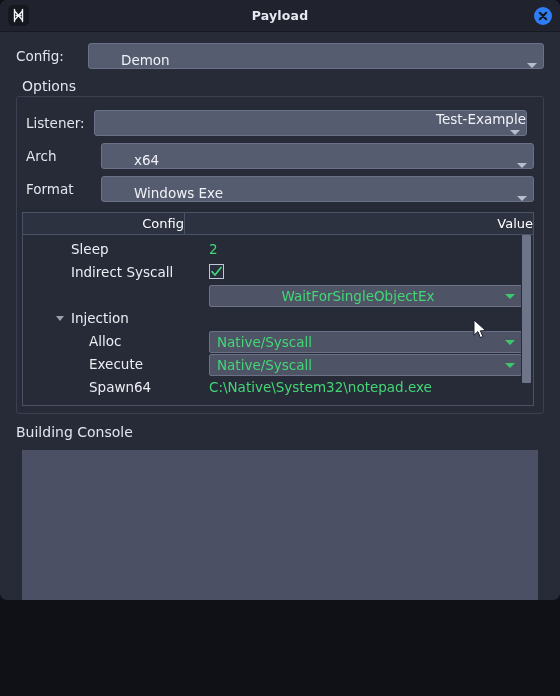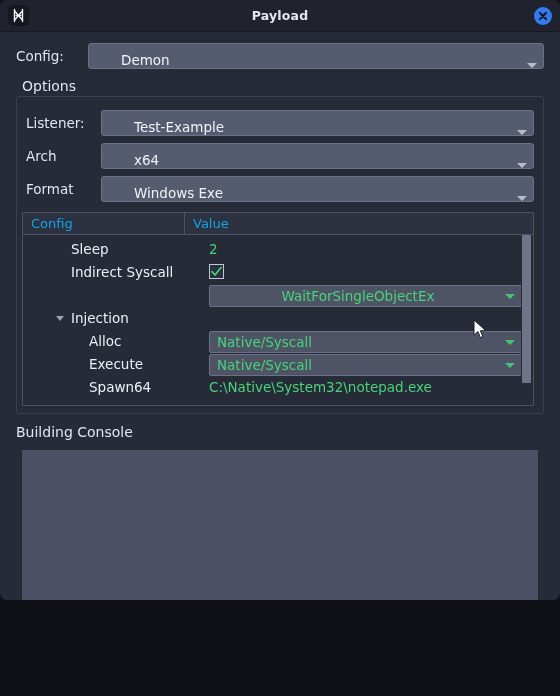--- a/index.html
+++ b/index.html
@@ -119,21 +119,21 @@
     color: #e2e5ee;
     font-size: 14px;
     background: #272b38;
     padding: 0 4px;
   }
 
   #listener-label { left: 26px; top: 115px; }
   #arch-label     { left: 26px; top: 148px; }
   #format-label   { left: 26px; top: 181px; }
 
-  #listener-combo { left: 101px; top: 110px; width: 433px; height: 26px; }
+  #listener-combo { left: 94px; top: 110px; width: 433px; height: 26px; flex-direction: column; }
   #arch-combo     { left: 101px; top: 143px; width: 433px; height: 26px; }
   #format-combo   { left: 101px; top: 176px; width: 433px; height: 26px; }
 
   
   #config-table {
     position: absolute;
     left: 22px; top: 212px;
     width: 512px; height: 194px;
     box-sizing: border-box;
     background: #272b38;
@@ -146,24 +146,25 @@
     width: 512px; height: 22px;
     background: #2d3240;
     border-bottom: 1px solid #4b5166;
     box-sizing: border-box;
   }
   #table-header .th {
     position: absolute;
     top: 0;
     height: 21px;
     line-height: 21px;
-    color: #0ea5e9;
+    color: #ffffff;
     font-size: 13px;
     padding-left: 8px;
     box-sizing: border-box;
+    text-align: right;
   }
   #th-config { left: 0; width: 162px; border-right: 1px solid #4b5166; }
   #th-value  { left: 162px; width: 348px; }
 
   .trow {
     position: absolute;
     left: 0;
     width: 510px;
     height: 23px;
   }

